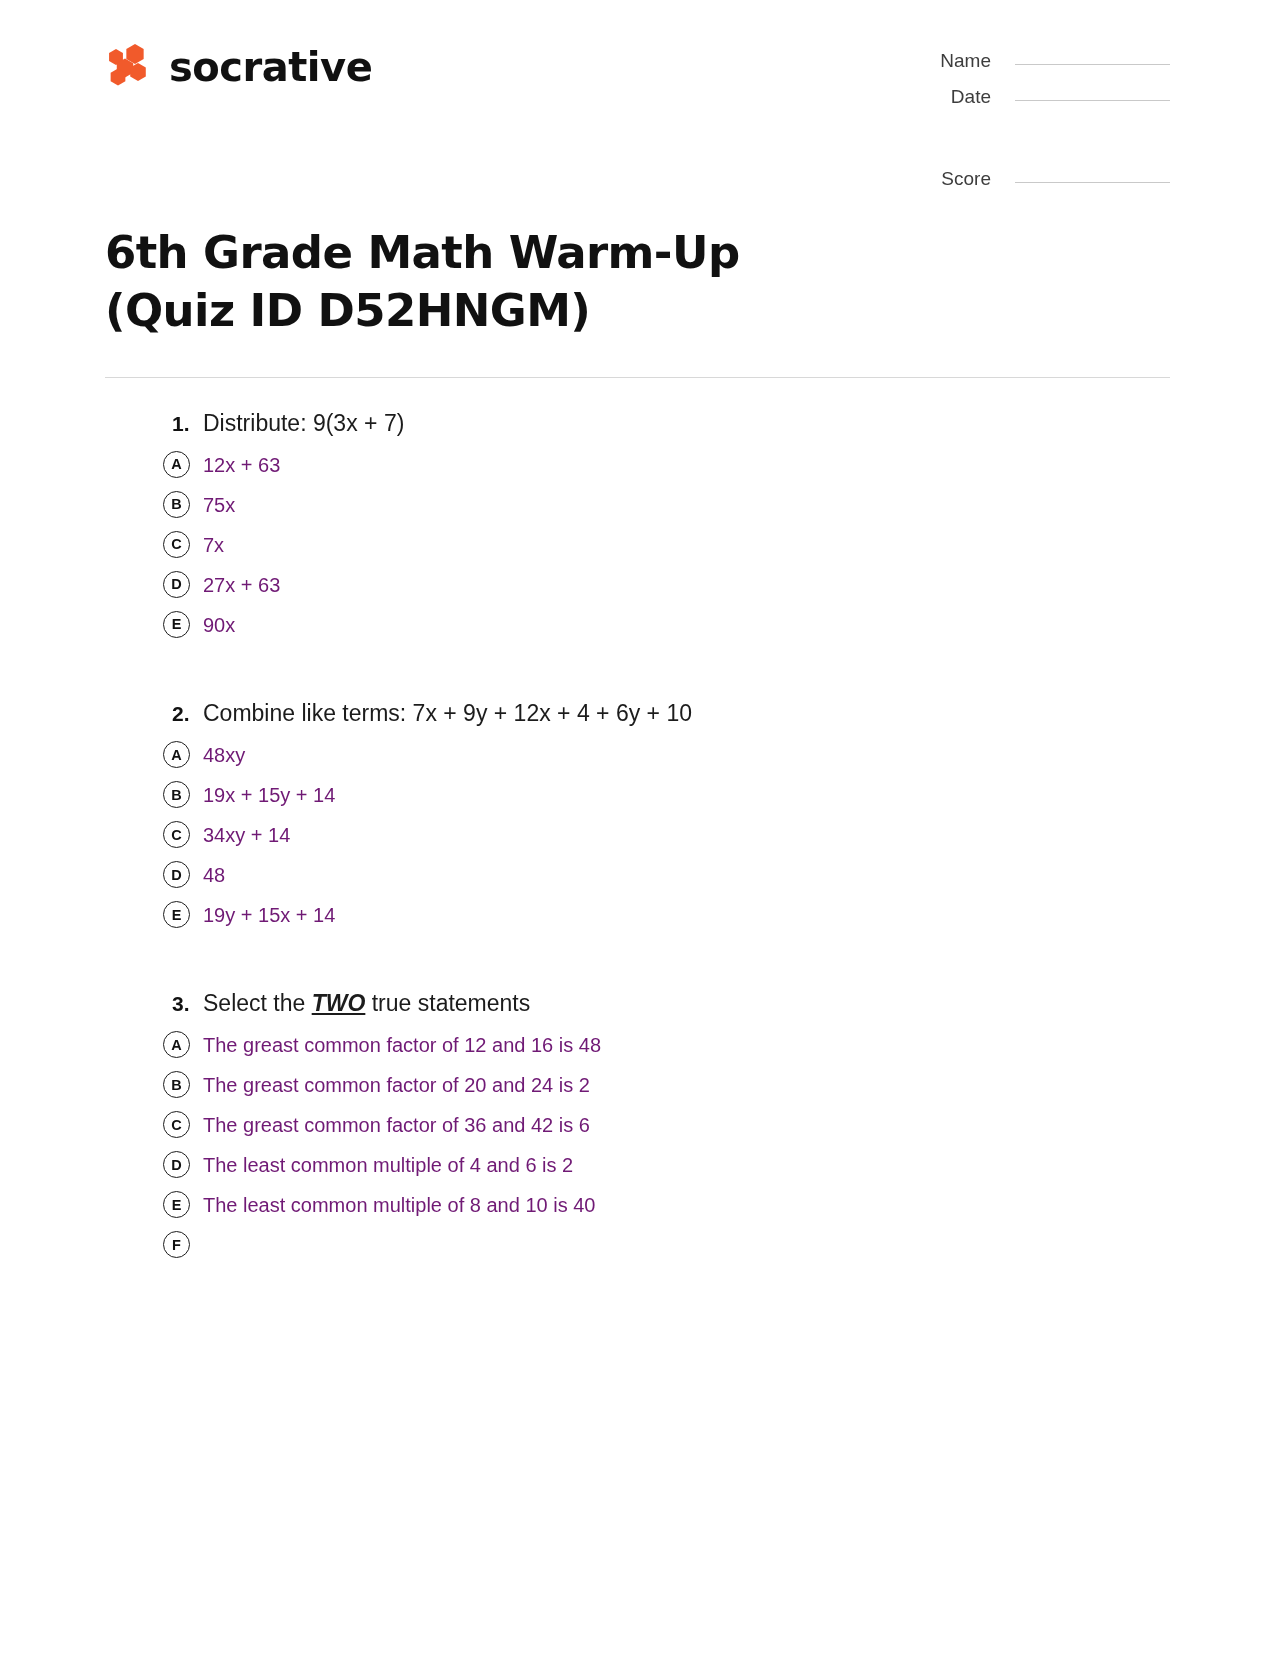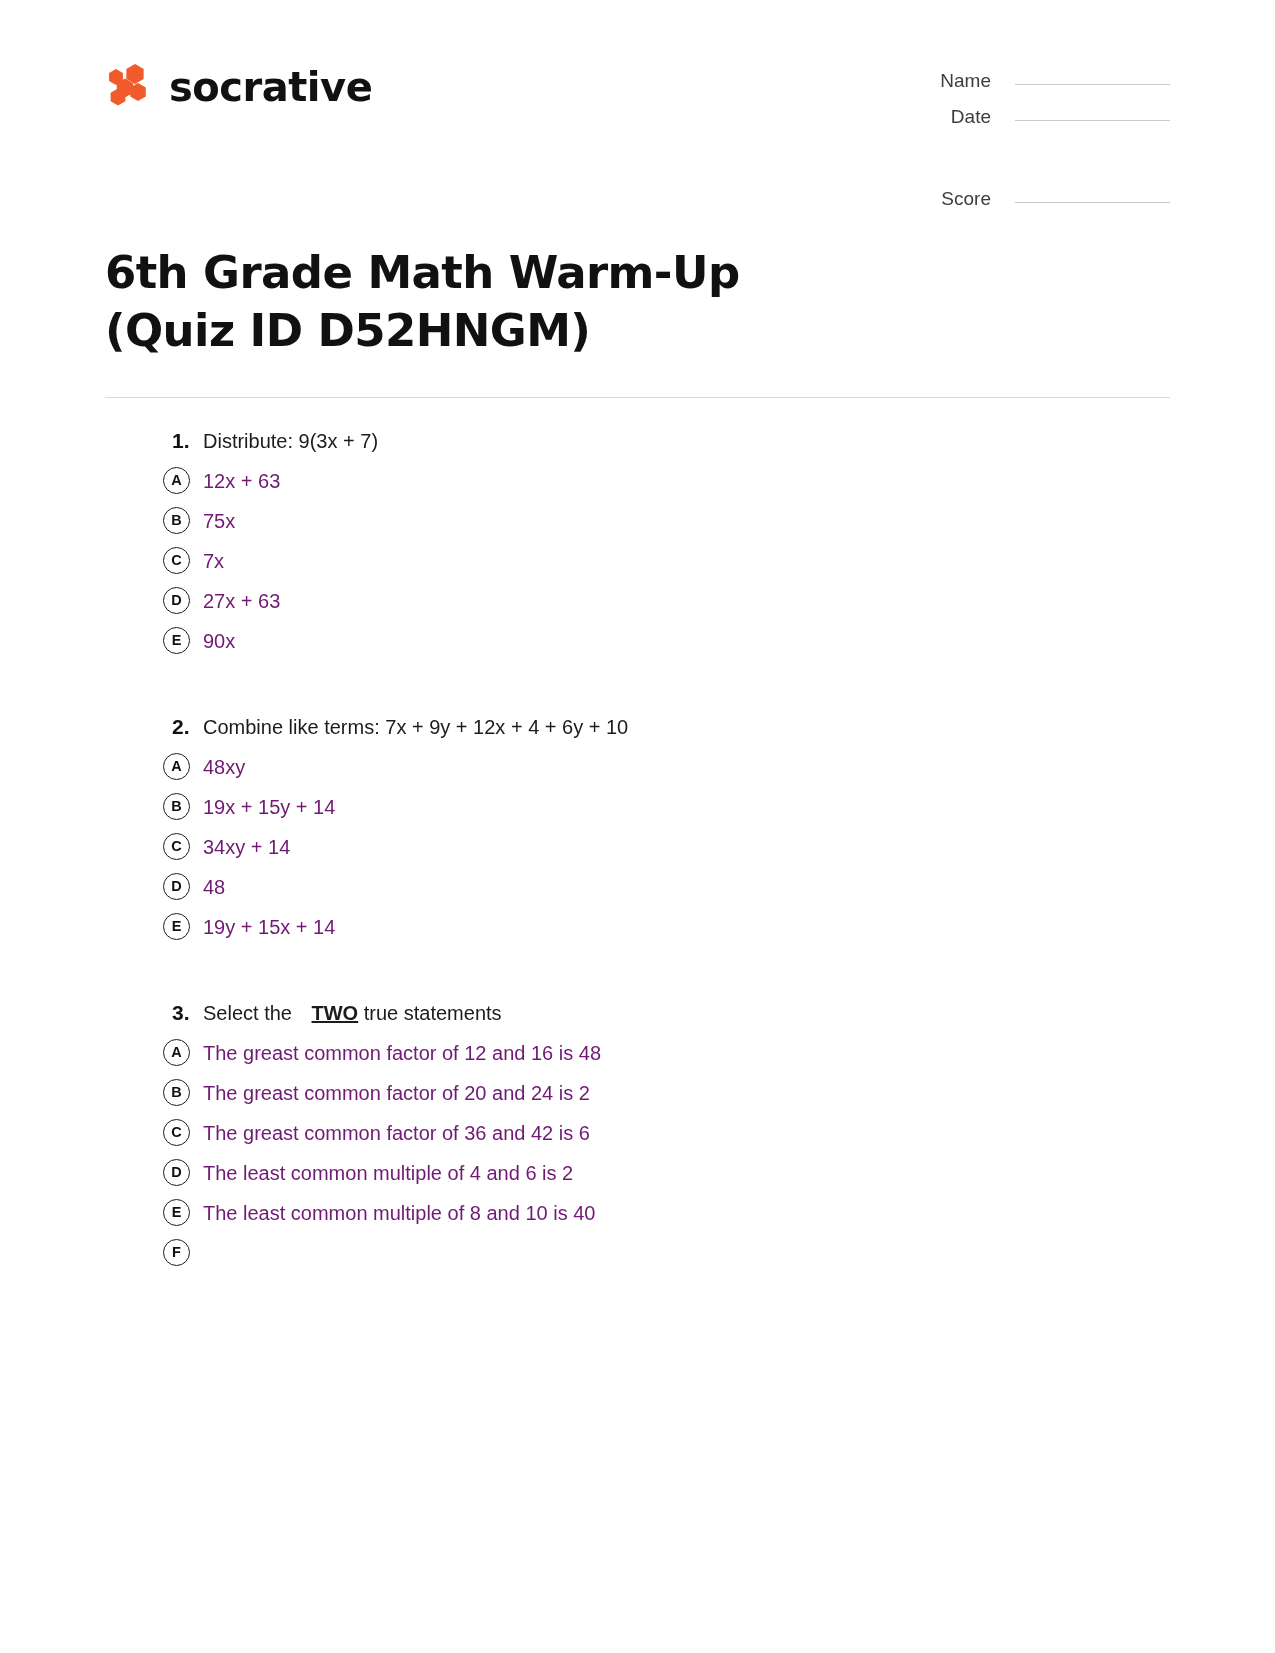--- a/index.html
+++ b/index.html
@@ -21,21 +21,21 @@
     width: 1275px;
     height: 1653px;
     padding: 0 105px;
   }
 
   
   .header {
     display: flex;
     justify-content: space-between;
     align-items: flex-start;
-    padding-top: 56px;
+    padding-top: 36px;
   }
 
   .brand {
     display: flex;
     align-items: center;
     gap: 16px;
     height: 62px;
   }
 
   .brand-mark {
@@ -126,29 +126,29 @@
     width: 40px;
     flex: 0 0 40px;
     font-size: 21px;
     font-weight: 700;
     color: #111111;
     text-align: left;
     padding-left: 9px;
   }
 
   .q-text {
-    font-size: 20px;
+    font-size: 23px;
     color: #1c1c1c;
     line-height: 1.35;
   }
 
   .q-text .emph {
     font-weight: 700;
+    font-style: italic;
     text-decoration: underline;
-    margin-left: 14px;
   }
 
   .option {
     display: flex;
     align-items: center;
     gap: 0;
     margin-bottom: 13px;
   }
 
   .opt-bubble {

